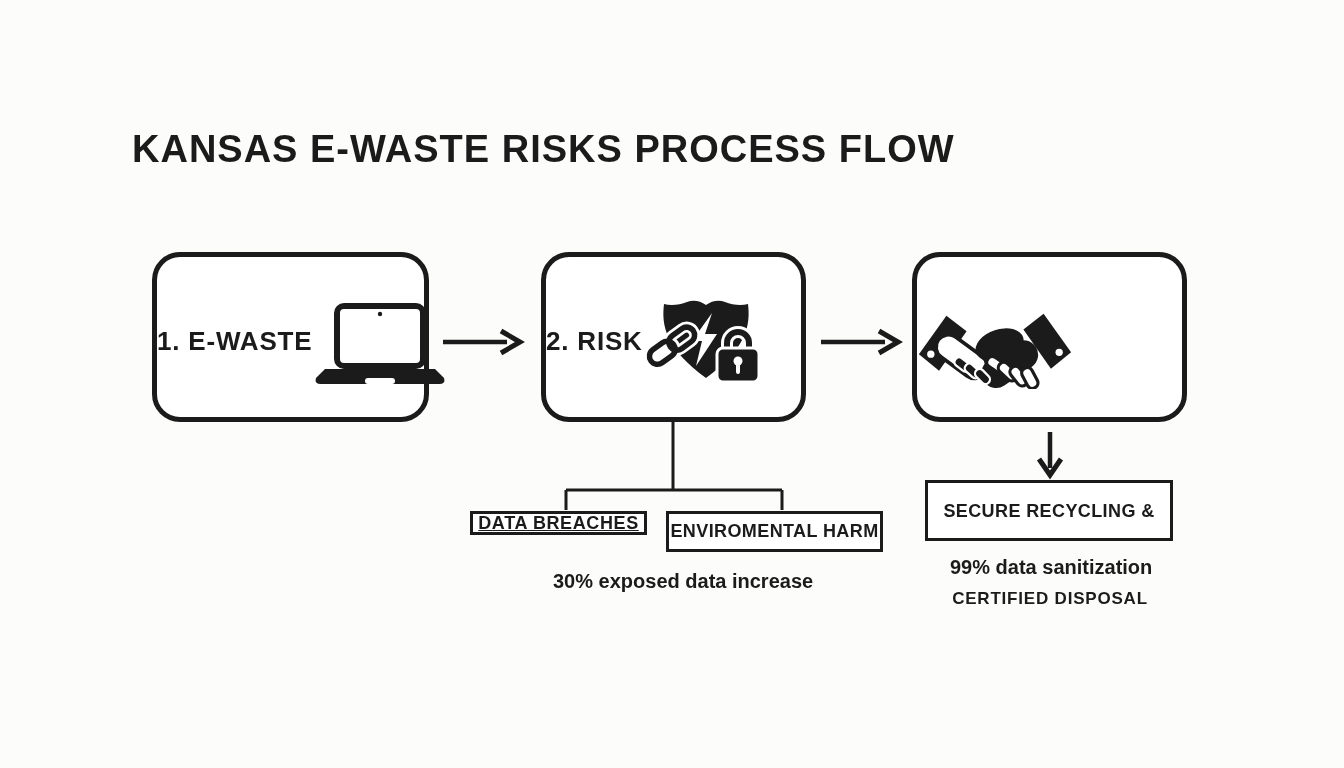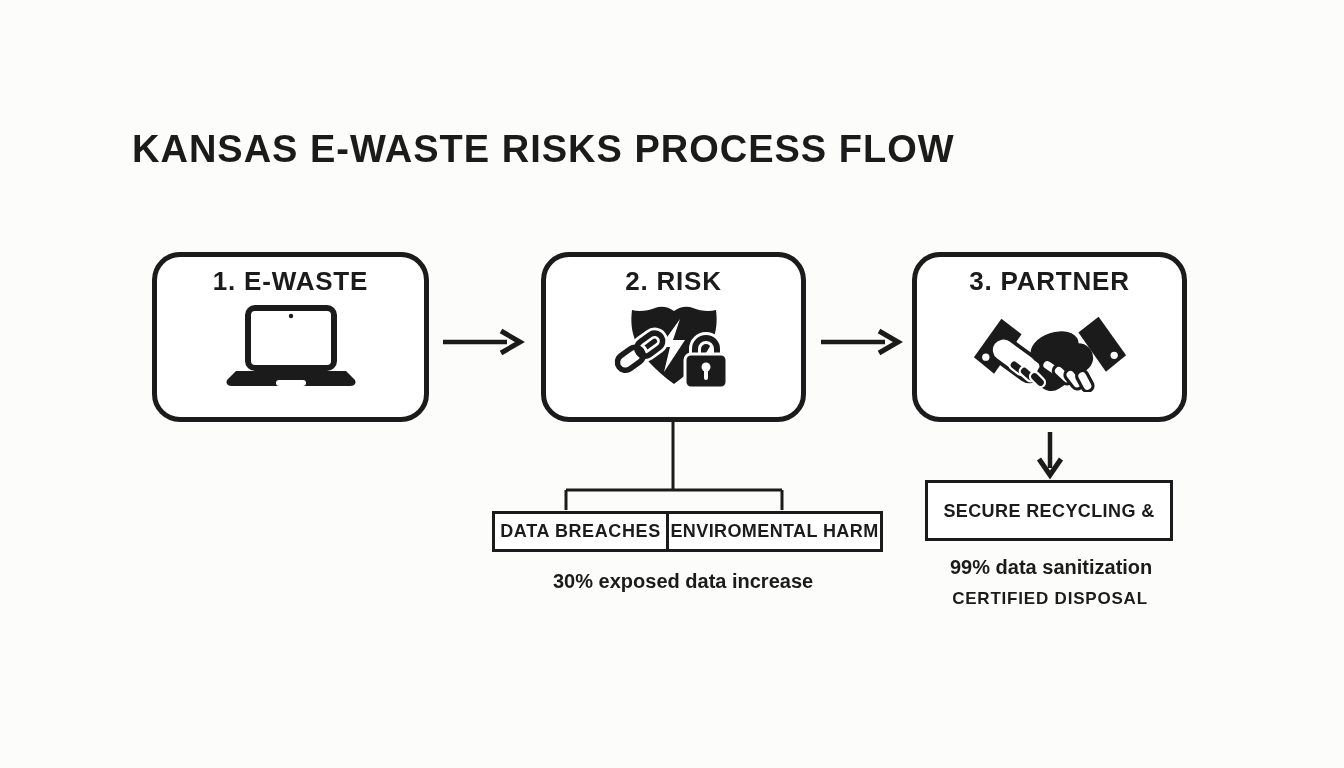--- a/index.html
+++ b/index.html
@@ -18,37 +18,37 @@
   .abs{position:absolute;}
   .title{
     left:132px;top:112px;
     font-size:38px;font-weight:bold;letter-spacing:1px;
     color:var(--ink);white-space:nowrap;margin-top:16px;
   }
   .step-box{
     border:5px solid var(--ink);
     border-radius:28px;
     background:var(--box_fill);
-    display:flex;flex-direction:column;align-items:center;
+    display:flex;align-items:center;
     padding-top:9px;
   }
   .step-box .step-label{
     font-size:26px;font-weight:bold;letter-spacing:0.8px;white-space:nowrap;
   }
   .step-box .step-icon{margin-top:7px;}
   #step-ewaste{left:152px;top:252px;width:277px;height:170px;}
   #step-risk{left:541px;top:252px;width:265px;height:170px;}
   #step-partner{left:912px;top:252px;width:275px;height:170px;}
   .sub-box{
     border:3px solid var(--ink);
     background:var(--box_fill);
     display:flex;align-items:center;justify-content:center;
     font-weight:bold;text-align:center;
   }
-  #branch-box-left{left:492px;top:511px;width:177px;height:41px;font-size:18px;letter-spacing:0.6px;}
+  #branch-box-left{left:470px;top:511px;width:177px;height:24px;font-size:18px;letter-spacing:0.6px;text-decoration:underline;}
   #branch-box-right{left:666px;top:511px;width:217px;height:41px;font-size:18px;letter-spacing:0.4px;}
   #outcome-box{
     left:925px;top:480px;width:248px;height:61px;
     font-size:18px;line-height:24px;letter-spacing:0.4px;
     flex-direction:row;
   }
   .stat-text{
     font-weight:bold;white-space:nowrap;text-align:center;
   }
   #risk-stat{left:553px;top:570px;width:250px;font-size:20px;}
@@ -107,21 +107,20 @@
 </div>
 
 <div class="abs" style="left:818px;top:327px;">
   <svg width="86" height="30" viewBox="0 0 86 30">
     <line x1="3" y1="15" x2="67" y2="15" stroke="var(--ink)" stroke-width="4.5"></line>
     <path d="M61,4 L80,15 L61,26" class="stroke-ink" stroke-width="5" stroke-linejoin="miter"></path>
   </svg>
 </div>
 
 <div class="abs step-box" id="step-partner">
-  <div class="step-label">3. PARTNER</div>
   <div class="step-icon">
     <svg width="156" height="88" viewBox="0 0 170 96">
 
       <polygon points="2,58 32,16 54,33 24,76" fill="var(--ink)"></polygon>
       <circle cx="15" cy="58" r="4" fill="#ffffff"></circle>
 
       <polygon points="168,56 138,14 116,31 146,74" fill="var(--ink)"></polygon>
       <circle cx="155" cy="56" r="4" fill="#ffffff"></circle>
 
       <g transform="rotate(36 44 58)">

